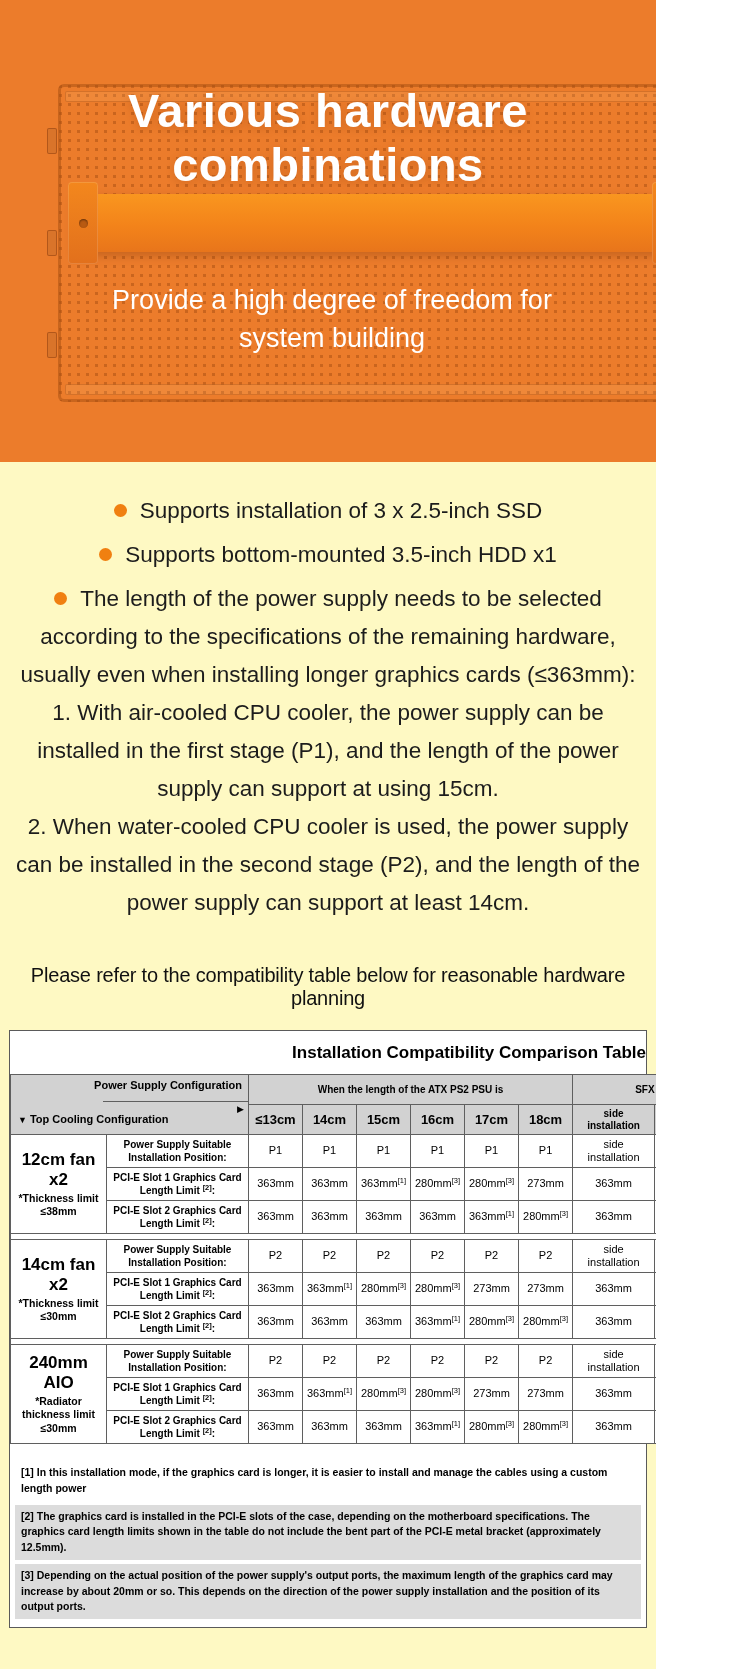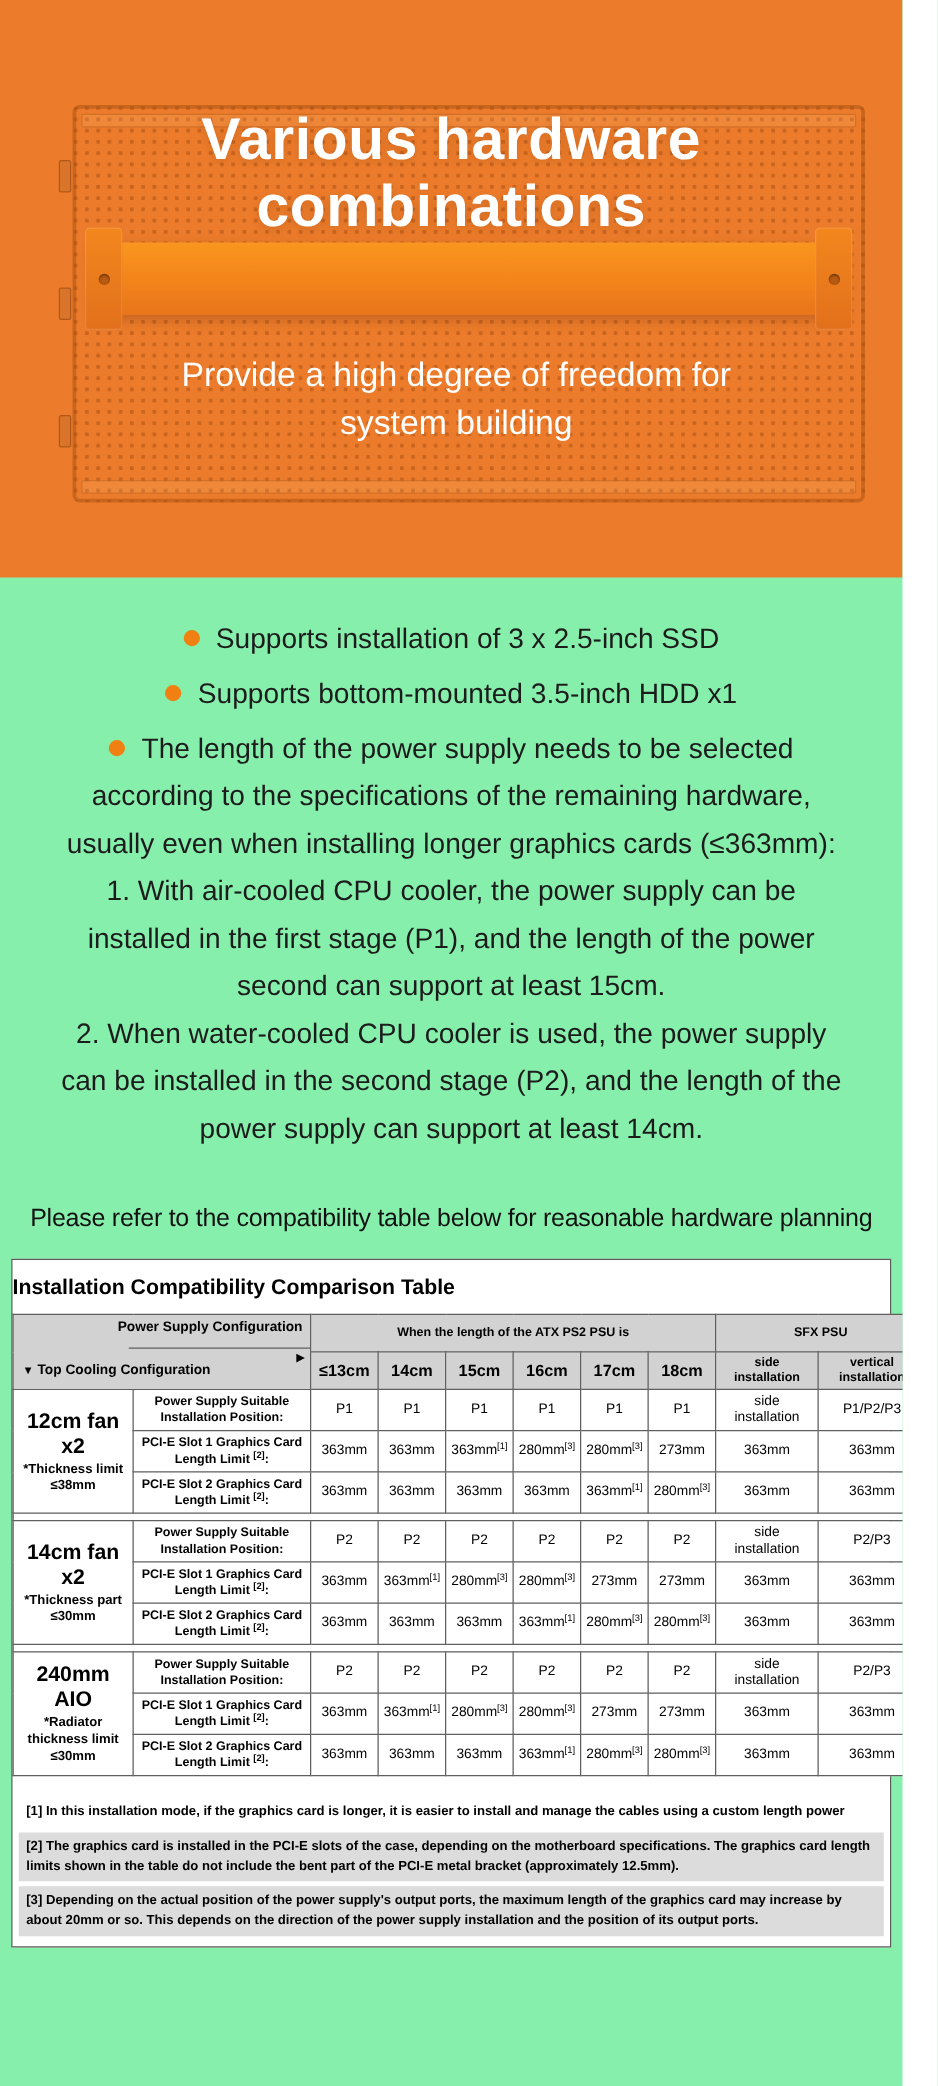--- a/index.html
+++ b/index.html
@@ -1,18 +1,18 @@
 <!DOCTYPE html>
 <html><head>
 <meta charset="utf-8">
 <style>
   * { margin:0; padding:0; box-sizing:border-box; }
   html,body { background:#ffffff; }
   body { width:750px; font-family:"Liberation Sans","DejaVu Sans",sans-serif; color:#1c1c1c; }
-  .page { position:relative; width:722px; height:1669px; overflow:hidden; background:#86efac; }
+  .page { position:relative; width:656px; height:1669px; overflow:hidden; background:#fef9c3; }
 
   
   .hero { position:relative; height:462px; background:#ec7c2b; overflow:hidden; }
   .panel { position:absolute; left:58px; top:84px; width:634px; height:318px; }
   .panel-frame { position:absolute; inset:0; border:3px solid rgba(166,78,16,.5); border-radius:6px;
     background-image:radial-gradient(rgba(146,62,10,.38) 1.5px, rgba(0,0,0,0) 1.9px);
     background-size:9px 9px; background-position:4px 4px; }
   .panel-rail { position:absolute; left:7px; right:7px; height:11px; background:rgba(255,196,130,.16);
     border:1px solid rgba(166,78,16,.38); border-radius:2px; }
   .rail-top { top:7px; } .rail-bottom { bottom:7px; }
@@ -38,21 +38,21 @@
   .features { padding-top:30px; text-align:center; color:#1c1c1c; }
   .bullet-line { font-size:22.5px; line-height:38px; margin-bottom:6px; }
   .para-line { font-size:22.5px; line-height:38px; }
   .dot { display:inline-block; width:13px; height:13px; border-radius:50%;
     background:#f08011; margin-right:13px; vertical-align:1px; }
 
   .table-intro { margin-top:42px; text-align:center; font-size:20px; letter-spacing:-.2px; color:#111; }
 
   
   .table-wrap { margin:20px 9px 0; border:1px solid #5a5a5a; background:#fff; }
-  .table-title { text-align:left; font-size:17px; font-weight:700; padding:12px 0 11px; color:#000; }
+  .table-title { text-align:right; font-size:17px; font-weight:700; padding:12px 0 11px; color:#000; }
   table.compat { width:100%; border-collapse:collapse; table-layout:fixed; }
   .compat th, .compat td { border:1px solid #5f5f5f; text-align:center; vertical-align:middle;
     padding:1px 2px; color:#000; background:#fff; }
   .compat thead th { background:#d2d2d2; }
   th.corner { position:relative; padding:0; }
   .c-top { position:absolute; top:4px; right:6px; font-size:11px; font-weight:700; white-space:nowrap; }
   .c-div { position:absolute; top:26px; left:92px; right:0; border-top:1px solid #5f5f5f; }
   .c-arrow { position:absolute; top:29px; right:4px; font-size:9px; }
   .c-bottom { position:absolute; bottom:9px; left:7px; font-size:11px; font-weight:700; white-space:nowrap; }
   .c-down { font-size:9px; margin-right:3px; }
@@ -100,21 +100,21 @@
   </header>
 
   <section class="features">
     <div class="bullet-line"><span class="dot"></span><span>Supports installation of 3 x 2.5-inch SSD</span></div>
     <div class="bullet-line"><span class="dot"></span><span>Supports bottom-mounted 3.5-inch HDD x1</span></div>
     <div class="para-line"><span class="dot"></span><span>The length of the power supply needs to be selected</span></div>
     <div class="para-line">according to the specifications of the remaining hardware,</div>
     <div class="para-line">usually even when installing longer graphics cards (≤363mm):</div>
     <div class="para-line">1. With air-cooled CPU cooler, the power supply can be</div>
     <div class="para-line">installed in the first stage (P1), and the length of the power</div>
-    <div class="para-line">second can support at least 15cm.</div>
+    <div class="para-line">supply can support at using 15cm.</div>
     <div class="para-line">2. When water-cooled CPU cooler is used, the power supply</div>
     <div class="para-line">can be installed in the second stage (P2), and the length of the</div>
     <div class="para-line">power supply can support at least 14cm.</div>
   </section>
 
   <p class="table-intro">Please refer to the compatibility table below for reasonable hardware planning</p>
 
   <div class="table-wrap">
     <div class="table-title">Installation Compatibility Comparison Table</div>
     <table class="compat" id="compat-table">
@@ -189,21 +189,21 @@
             <td class="cell">280mm<sup>[3]</sup></td>
             <td class="cell">363mm</td>
             <td class="cell">363mm</td>
           </tr>
           <tr class="gap">
             <td colspan="10"></td>
           </tr>
           <tr>
             <td class="group" rowspan="3">
               <div class="g-main">14cm fan x2</div>
-              <div class="g-sub">*Thickness part ≤30mm</div>
+              <div class="g-sub">*Thickness limit ≤30mm</div>
             </td>
             <td class="rowlabel">Power Supply Suitable Installation Position:</td>
             <td class="cell">P2</td>
             <td class="cell">P2</td>
             <td class="cell">P2</td>
             <td class="cell">P2</td>
             <td class="cell">P2</td>
             <td class="cell">P2</td>
             <td class="cell">side<br>installation</td>
             <td class="cell">P2/P3</td>

